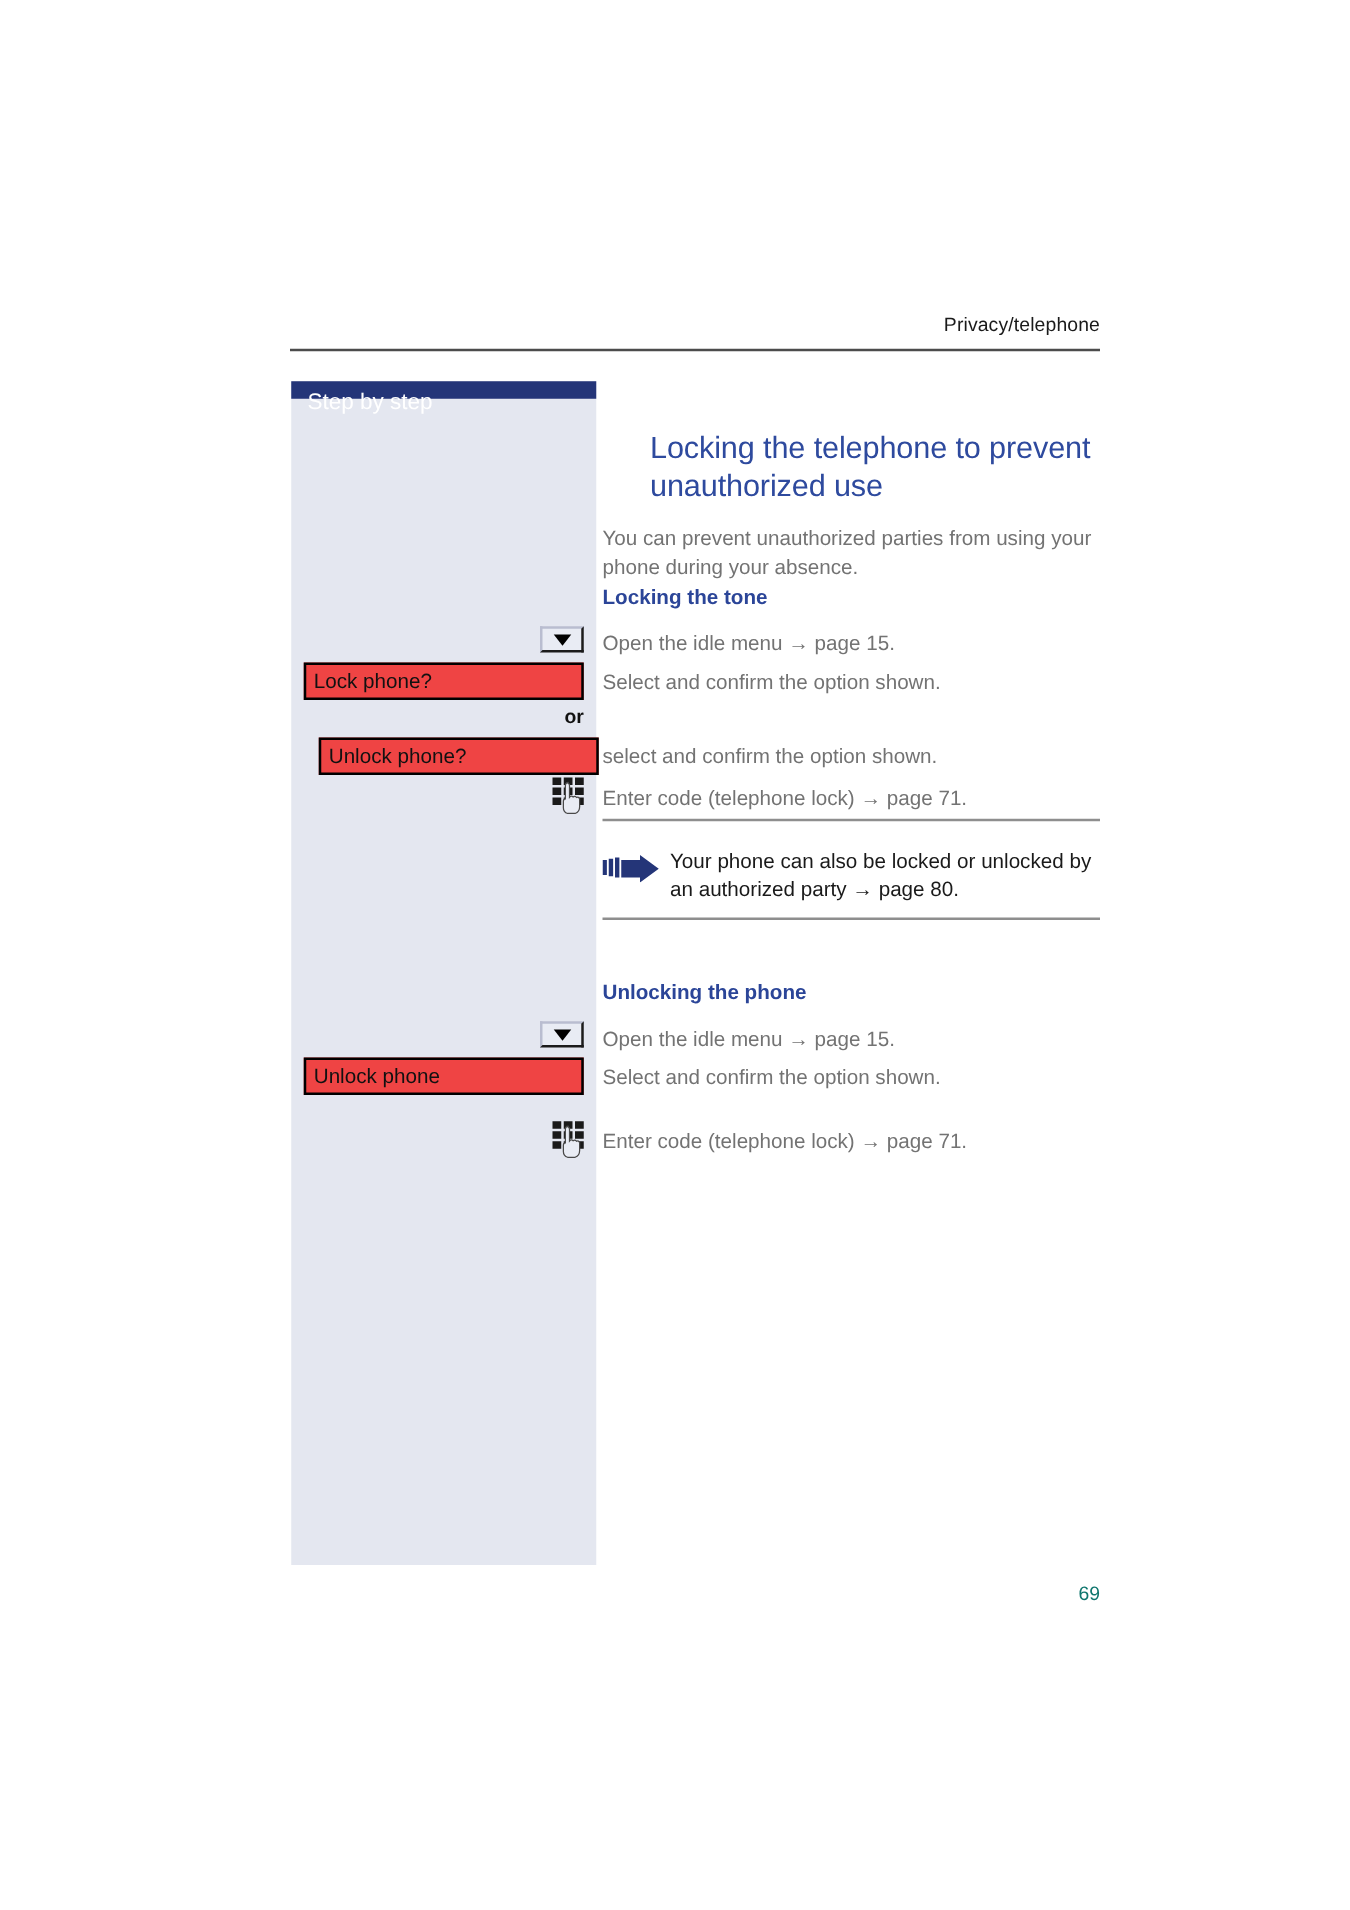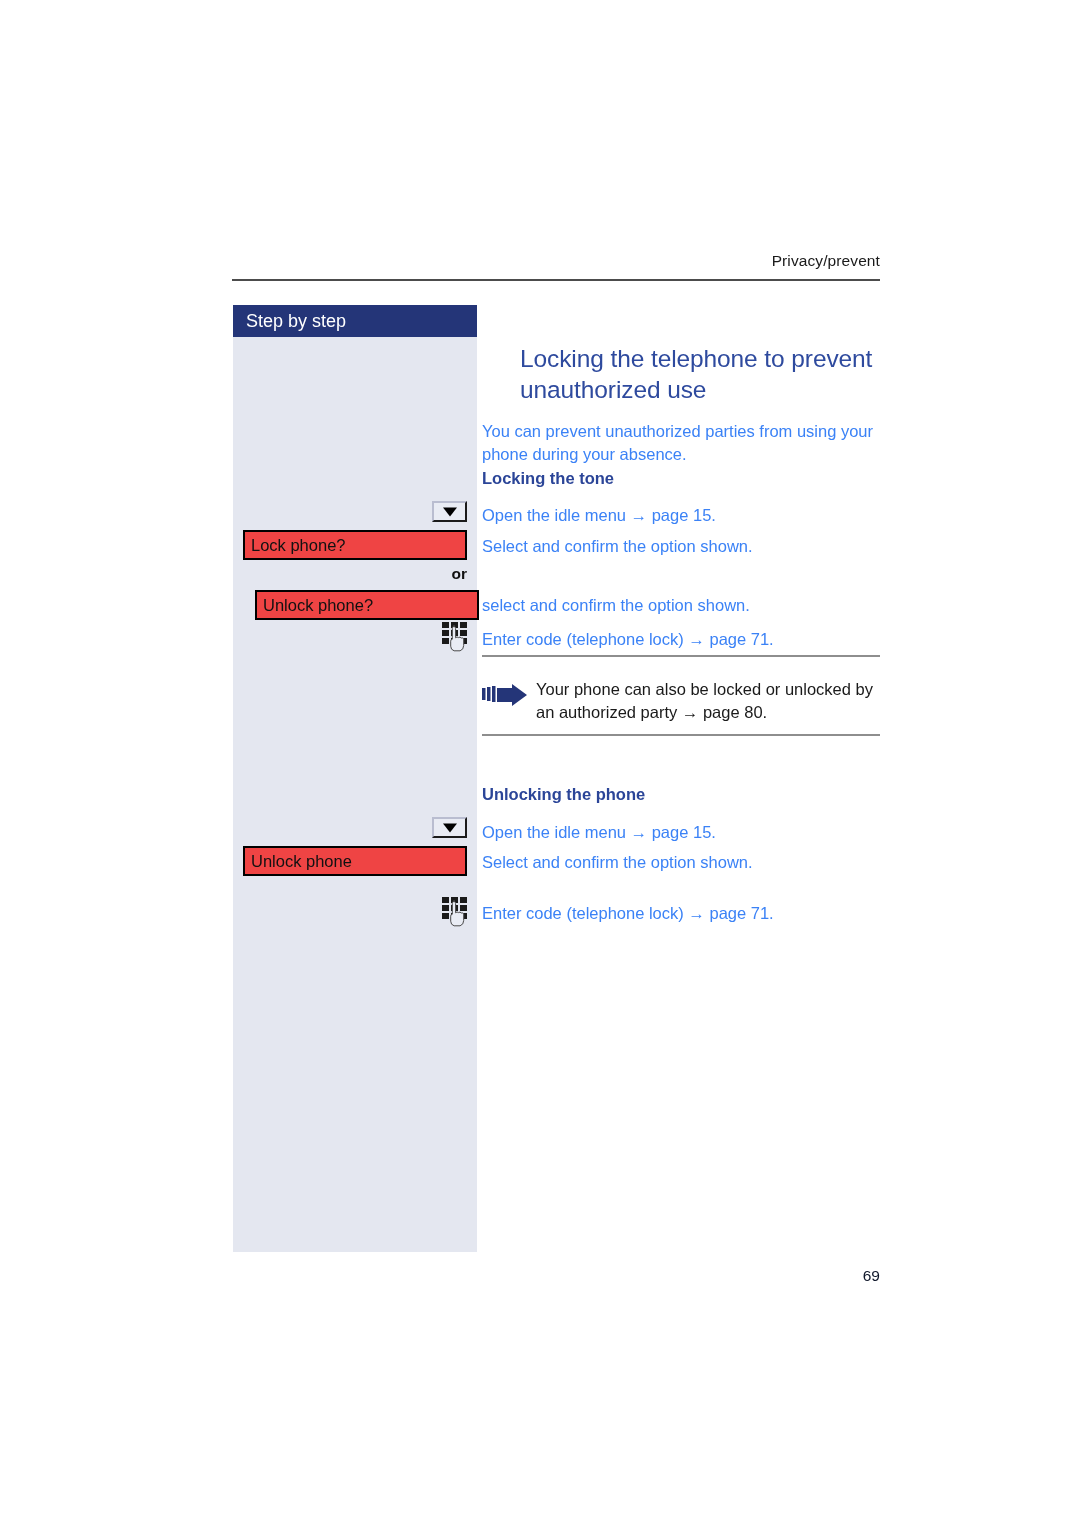--- a/index.html
+++ b/index.html
@@ -49,21 +49,21 @@
     top: 305px;
     width: 244px;
     height: 947px;
     background: #e4e7f0;
   }
   .sidebar-title {
     position: absolute;
     left: 233px;
     top: 305px;
     width: 244px;
-    height: 32px;
+    height: 14px;
     background: #243578;
     color: #ffffff;
     font-size: 18px;
     line-height: 32px;
     padding-left: 13px;
     box-sizing: border-box;
     white-space: nowrap;
   }
 
   
@@ -148,21 +148,21 @@
     font-weight: normal;
     line-height: 31px;
     color: #2e4a9e;
     letter-spacing: -0.1px;
   }
 
   p.body-text {
     margin: 0;
     font-size: 16.5px;
     line-height: 23px;
-    color: #3b82f6;
+    color: #737373;
   }
 
   h2.sub-head {
     margin: 0;
     font-size: 16.5px;
     font-weight: bold;
     color: #2b4598;
   }
 
   
@@ -210,28 +210,28 @@
     color: #1a1a1a;
   }
   .note-text.second { margin-top: 11px; }
 
   
   .page-number {
     position: absolute;
     right: 200px;
     top: 1267px;
     font-size: 15.5px;
-    color: #0f172a;
+    color: #0f766e;
   }
 </style>
 </head>
 <body>
 
 <div class="page-header">
-  <div class="hdr-text">Privacy/prevent</div>
+  <div class="hdr-text">Privacy/telephone</div>
   <div class="hdr-rule"></div>
 </div>
 
 <div class="sidebar"></div>
 <div class="sidebar-title">Step by step</div>
 
 <div class="key-down" id="key-down-1">
   <span class="tri"></span>
 </div>
 

